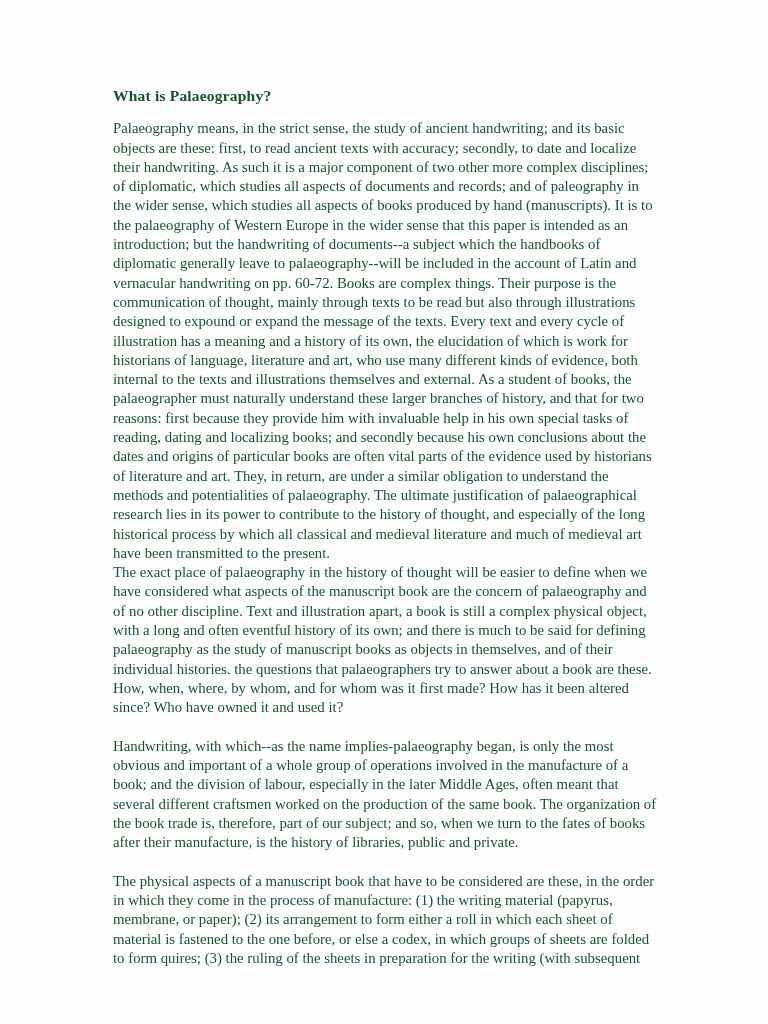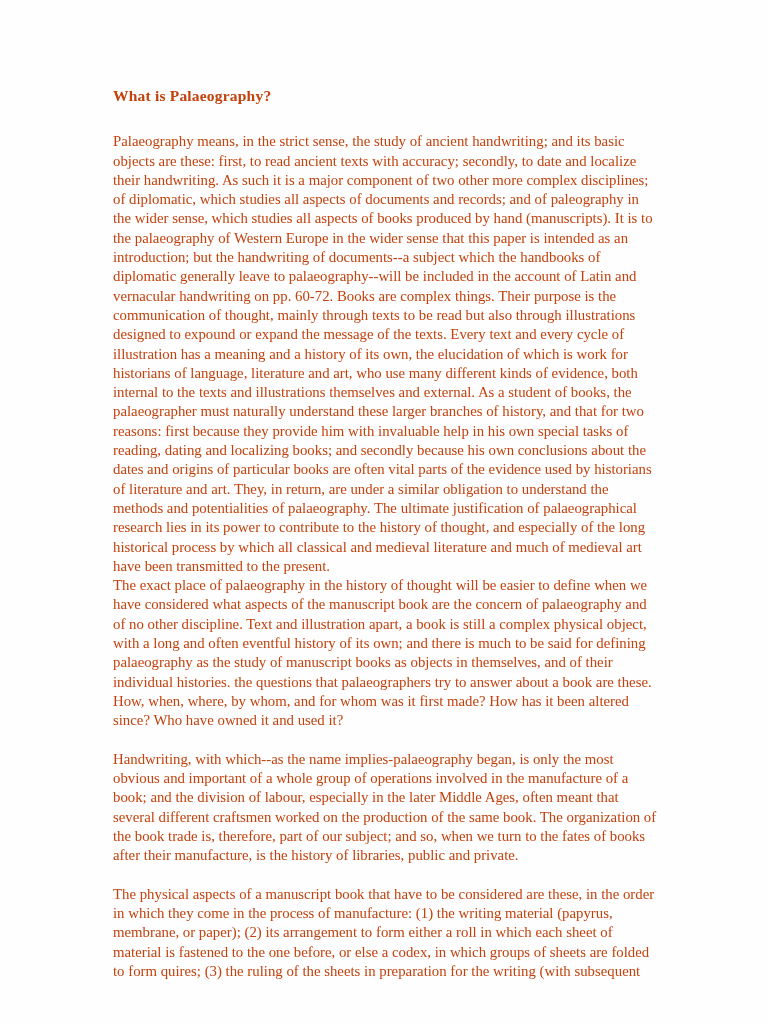--- a/index.html
+++ b/index.html
@@ -7,21 +7,21 @@
     padding: 0;
     background: #ffffff;
   }
   .canvas {
     position: relative;
     width: 768px;
     height: 1024px;
     background: #fefefe;
     overflow: hidden;
     font-family: "Liberation Serif", "DejaVu Serif", serif;
-    color: #c2410c;
+    color: #14532d;
   }
   .page-content {
     position: absolute;
     top: 86px;
     left: 113px;
     width: 546px;
   }
   .doc-title {
     font-size: 15.5px;
     font-weight: bold;
@@ -36,21 +36,21 @@
     line-height: 19.3px;
   }
   .para {
     font-size: 14.8px;
     line-height: 19.3px;
     margin: 0;
     padding: 0;
     text-align: left;
   }
   .para.first {
-    margin-top: 27px;
+    margin-top: 14px;
   }
   .para.gap-before {
     margin-top: 19.3px;
   }
 </style>
 </head>
 <body>
 
 <div class="canvas">
   <div class="page-content">

